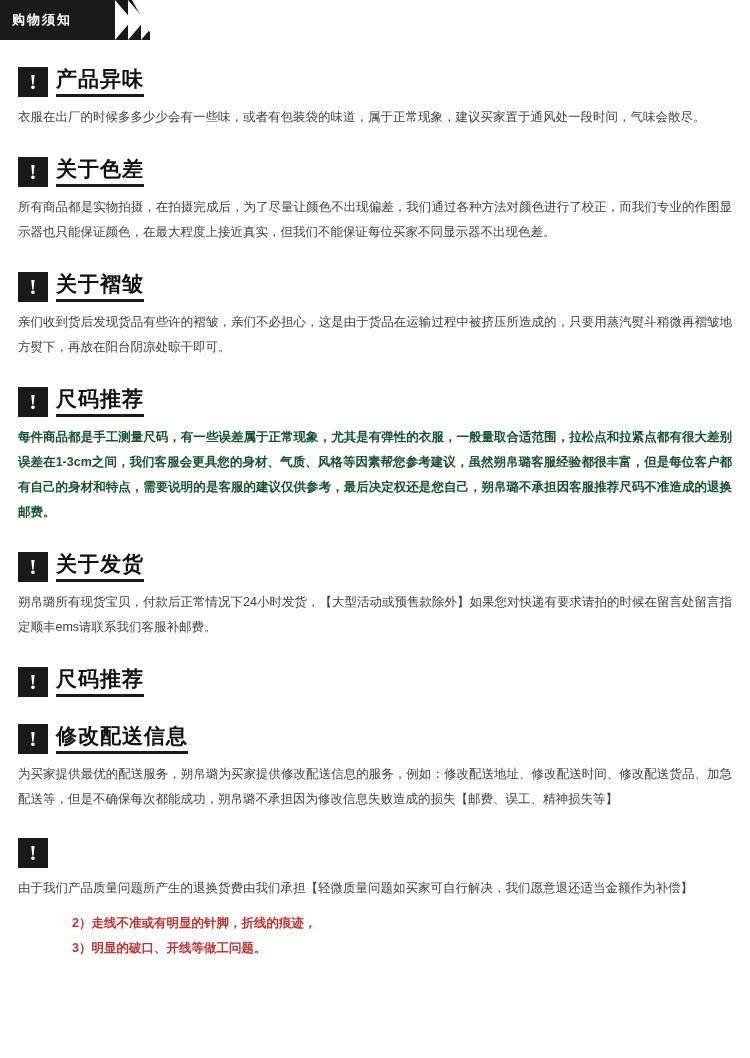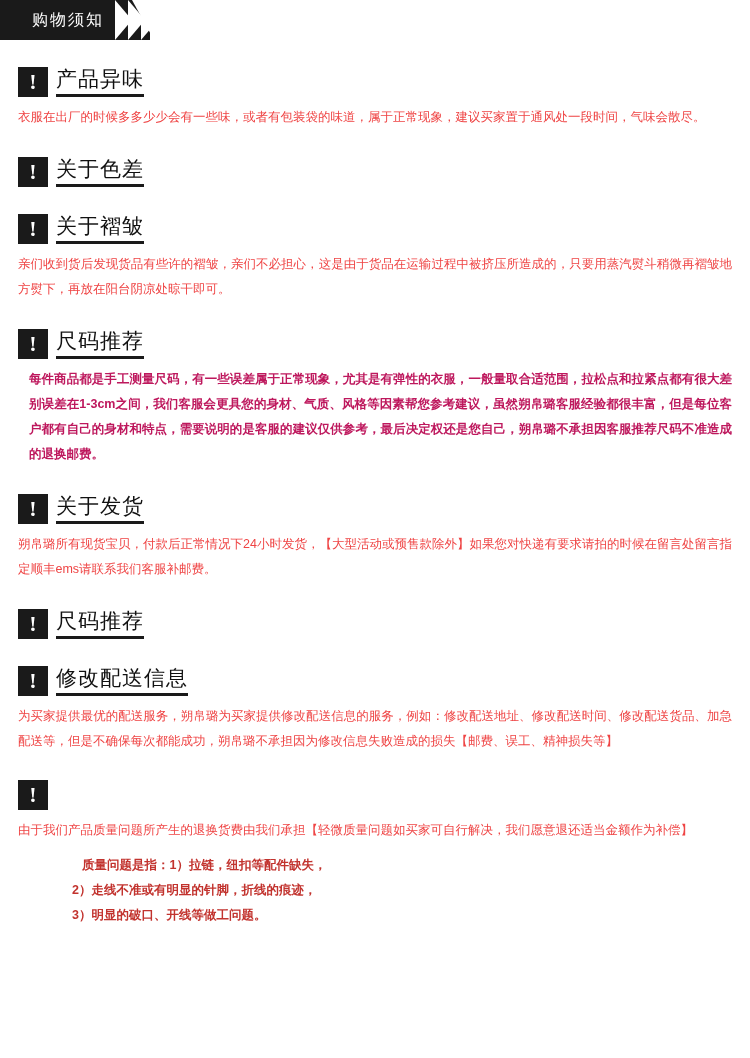--- a/index.html
+++ b/index.html
@@ -24,28 +24,27 @@
   .top-banner {
     height: 40px;
     background: #1a1a1a;
     position: relative;
     display: flex;
     align-items: center;
     overflow: hidden;
   }
   .top-banner .title {
     color: #ffffff;
-    font-size: 16px;
-    font-weight: normal;
+    font-size: 13px;
+    font-weight: bold;
     letter-spacing: 2px;
     padding-left: 12px;
     line-height: 40px;
     z-index: 3;
     position: relative;
-    margin-left: 20px;
   }
   .banner-arrows {
     position: absolute;
     left: 115px;
     top: 0;
     height: 40px;
     width: 60px;
     z-index: 2;
   }
   .banner-arrows .arw {
@@ -98,38 +97,37 @@
     font-size: 22px;
     font-weight: bold;
     line-height: 30px;
     text-align: center;
     margin-right: 8px;
     flex: 0 0 auto;
     font-family: "Liberation Serif", "DejaVu Serif", serif;
   }
   .sec-title {
     font-size: 21px;
-    font-weight: normal;
+    font-weight: bold;
     color: #111111;
     letter-spacing: 1px;
     border-bottom: 3px solid #1a1a1a;
     padding-bottom: 2px;
     line-height: 26px;
   }
   .sec-body {
     font-size: 12.5px;
     line-height: 2.0;
-    color: #ef4444;
+    color: #404040;
     margin-top: 6px;
     text-align: justify;
   }
   .sec-body.bold {
     font-weight: bold;
-    color: #be185d;
-    margin-left: 11px;
+    color: #14532d;
   }
   .sec-body p {
     margin: 0;
   }
 
   
   .q-list {
     margin: 10px 0 6px 0;
     padding: 0;
     list-style: none;
@@ -180,20 +178,23 @@
     <div class="sec-body">
       <p>衣服在出厂的时候多多少少会有一些味，或者有包装袋的味道，属于正常现象，建议买家置于通风处一段时间，气味会散尽。</p>
     </div>
   </div>
 
   <div class="section">
     <div class="sec-head">
       <div class="bang">!</div>
       <div class="sec-title">关于色差</div>
     </div>
+    <div class="sec-body">
+      <p>所有商品都是实物拍摄，在拍摄完成后，为了尽量让颜色不出现偏差，我们通过各种方法对颜色进行了校正，而我们专业的作图显示器也只能保证颜色，在最大程度上接近真实，但我们不能保证每位买家不同显示器不出现色差。</p>
+    </div>
   </div>
 
   <div class="section">
     <div class="sec-head">
       <div class="bang">!</div>
       <div class="sec-title">关于褶皱</div>
     </div>
     <div class="sec-body">
       <p>亲们收到货后发现货品有些许的褶皱，亲们不必担心，这是由于货品在运输过程中被挤压所造成的，只要用蒸汽熨斗稍微再褶皱地方熨下，再放在阳台阴凉处晾干即可。</p>
     </div>
@@ -237,23 +238,20 @@
   </div>
 
   <div class="section">
     <div class="sec-head">
       <div class="bang">!</div>
     </div>
     <div class="sec-body">
       <p>由于我们产品质量问题所产生的退换货费由我们承担【轻微质量问题如买家可自行解决，我们愿意退还适当金额作为补偿】</p>
     </div>
     <ul class="q-list">
-      <li class="first">
-        <span class="q-intro">质量问题是指：</span><span>1）</span><span>拉链，纽扣等配件缺失，</span>
-      </li>
       <li>
         <span class="lbl"><span>2）</span><span>走线不准或有明显的针脚，折线的痕迹，</span></span>&nbsp;
       </li>
       <li>
         <span class="lbl"><span>3）</span><span>明显的破口、开线等做工问题。</span></span>&nbsp;
       </li>
     </ul>
 
   </div>
 

